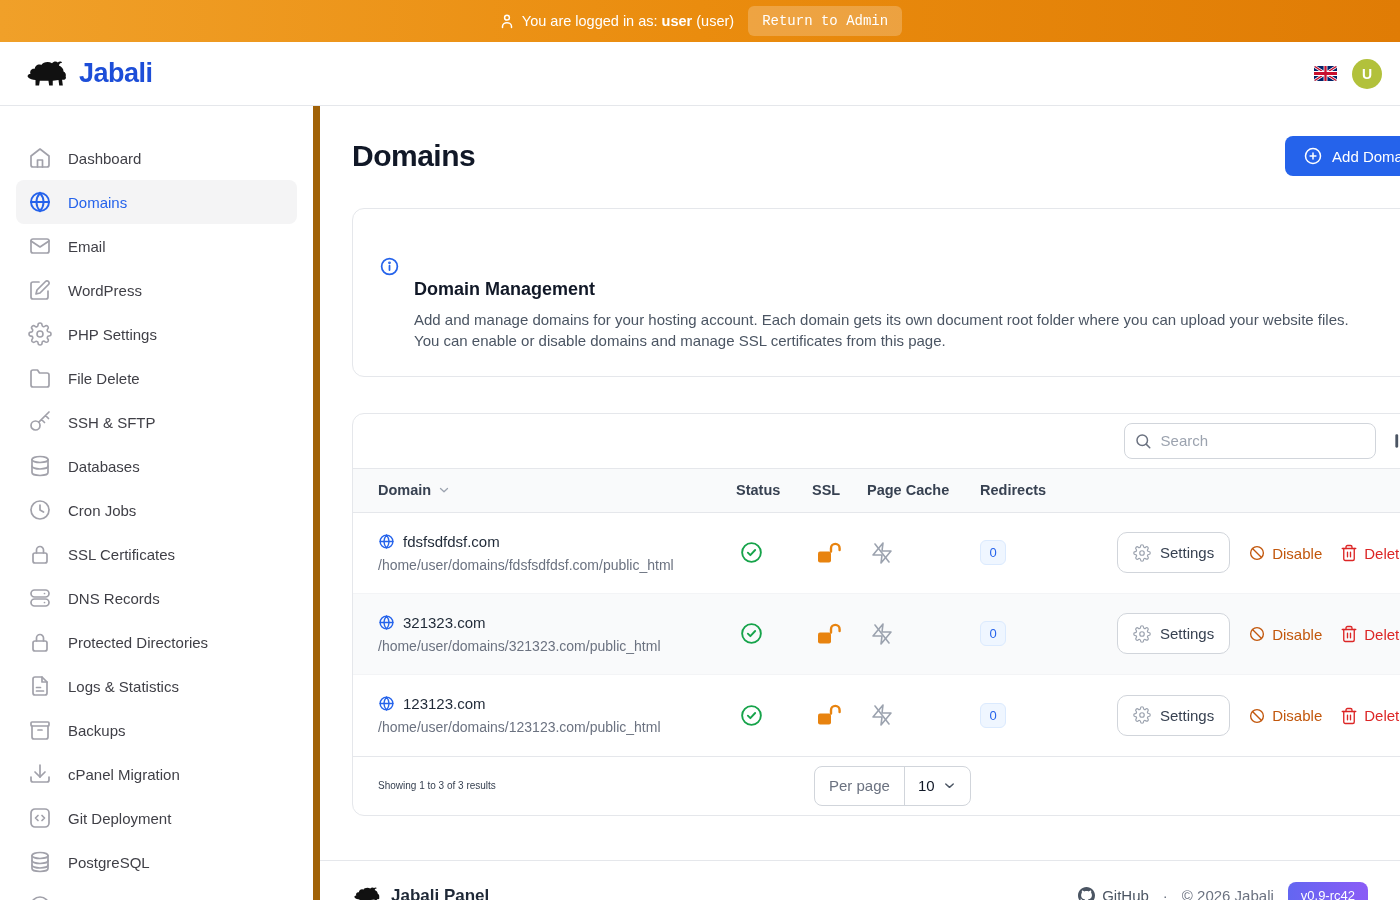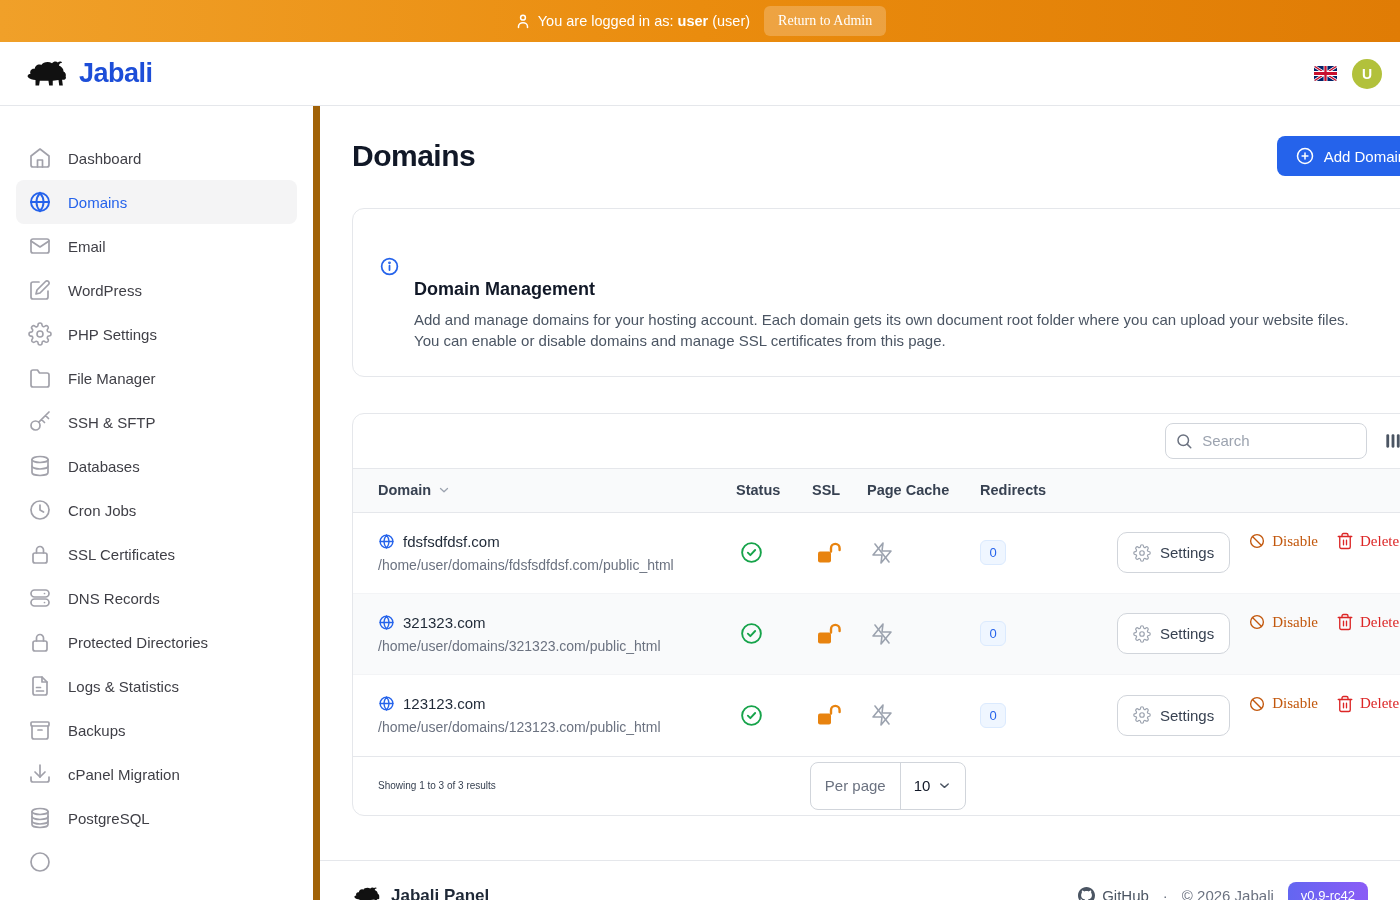--- a/index.html
+++ b/index.html
@@ -5,21 +5,21 @@
   * { margin:0; padding:0; box-sizing:border-box; }
   html,body { width:1400px; height:900px; overflow:hidden; background:#ffffff;
     font-family:"Liberation Sans","DejaVu Sans",sans-serif; color:#1f2937; }
 
   
   .topbar { height:42px; background:linear-gradient(90deg,#f0a029 0%,#ea8c0e 50%,#e07c05 100%);
     display:flex; align-items:center; justify-content:center; gap:14px; color:#fff; font-size:14.5px; }
   .topbar .who { display:flex; align-items:center; gap:6px; }
   .topbar b { font-weight:700; }
   .return-btn { background:rgba(255,255,255,0.22); border:none; color:#fff; font-size:14px;
-    padding:7px 14px; border-radius:6px; cursor:pointer; font-family:Liberation Serif, serif; }
+    padding:7px 14px; border-radius:6px; cursor:pointer; font-family:Liberation Mono, monospace; }
 
   
   .header { height:64px; background:#fff; border-bottom:1px solid #e5e7eb;
     display:flex; align-items:center; justify-content:space-between; padding:0 18px 0 24px; }
   .brand { display:flex; align-items:center; gap:9px; }
   .brand-name { font-size:27px; font-weight:800; color:#1d4ed8; letter-spacing:-0.5px; }
   .header-right { display:flex; align-items:center; gap:15px; }
   .flag { width:23px; height:15px; border-radius:2px; overflow:hidden; display:block; }
   .avatar { width:30px; height:30px; border-radius:50%; background:#b2c13b; color:#fff;
     display:flex; align-items:center; justify-content:center; font-size:14px; font-weight:700; cursor:pointer; }
@@ -44,21 +44,21 @@
     padding:23px 28px 24px 61px; background:#fff; }
   .info-card .icon { position:absolute; left:26px; top:47px; }
   .info-title { font-size:18px; font-weight:700; color:#111827; margin-bottom:9px;margin-top:47px; }
   .info-body { font-size:15px; color:#4b5563; line-height:1.42; max-width:940px; }
 
   
   .table-card { margin-top:36px; border:1px solid #e5e7eb; border-radius:12px; background:#fff; overflow:hidden; }
   .table-toolbar { height:54px; display:flex; align-items:center; justify-content:flex-end; gap:14px; padding:0 18px; }
   .search-wrap { position:relative; }
   .search-wrap svg { position:absolute; left:10px; top:9px; }
-  .search-input { width:202px; height:36px; border:1px solid #d1d5db; border-radius:8px;
+  .search-input { width:252px; height:36px; border:1px solid #d1d5db; border-radius:8px;
     padding:0 10px 0 36px; font-size:15px; font-family:inherit; color:#1f2937; outline:none; }
   .search-input::placeholder { color:#9ca3af; }
   .columns-btn { background:none; border:none; cursor:pointer; padding:2px; display:flex; }
 
   .tgrid { display:grid; grid-template-columns:358px 76px 55px 113px 92px 1fr; align-items:center;
     padding:0 24px 0 25px; }
   .thead { background:#f9fafb; border-top:1px solid #e5e7eb; border-bottom:1px solid #e5e7eb; height:45px;
     font-size:14.5px; font-weight:700; color:#374151; }
   .th { display:flex; align-items:center; gap:6px; }
   .trow { height:81px; border-bottom:1px solid #f3f4f6; }
@@ -66,28 +66,28 @@
   .domain-cell .dn { display:flex; align-items:center; gap:8px; font-size:15px; color:#1f2937; }
   .domain-cell .dn a { color:#1f2937; text-decoration:none; }
   .domain-cell .path { font-size:14px; color:#6b7280; margin-top:7px; }
   .cell-icon { padding-left:3px; display:flex; }
   .badge0 { display:inline-flex; align-items:center; justify-content:center; min-width:26px; height:25px;
     background:#eff6ff; border:1px solid #dbeafe; border-radius:6px; color:#2563eb; font-size:13px; padding:0 7px; }
   .actions { display:flex; align-items:flex-start; justify-content:flex-end; gap:18px;padding-left:45px; }
   .settings-btn { display:flex; align-items:center; gap:9px; background:#fff; border:1px solid #d1d5db;
     border-radius:10px; height:41px; padding:0 15px; font-size:15px; color:#374151; cursor:pointer; font-family:inherit; }
   .link-act { display:flex; align-items:center; gap:6px; background:none; border:none; font-size:15px;
-    cursor:pointer; font-family:Liberation Serif, serif; }
+    cursor:pointer; font-family:Liberation Sans, sans-serif;margin-top:12px; }
   .link-act.warn { color:#c2570c; }
   .link-act.danger { color:#dc2626; }
 
   .pagination { border-top:1px solid #e5e7eb; height:59px; position:relative;
     display:flex; align-items:center; justify-content:center; }
   .pag-summary { position:absolute; left:25px; font-size:10px; color:#374151; }
-  .perpage { display:flex; align-items:stretch; border:1px solid #d1d5db; border-radius:8px; overflow:hidden; height:48px; }
+  .perpage { display:flex; align-items:stretch; border:1px solid #d1d5db; border-radius:8px; overflow:hidden; height:40px; }
   .perpage .lbl { display:flex; align-items:center; padding:0 14px; color:#6b7280; font-size:15px;
     border-right:1px solid #d1d5db; }
   .perpage .val { display:flex; align-items:center; gap:7px; padding:0 13px; font-size:15px; color:#111827; cursor:pointer; }
 
   
   .footer { position:absolute; left:320px; right:0; top:860px; border-top:1px solid #e5e7eb;
     padding:21px 32px 0 32px; display:flex; align-items:center; justify-content:space-between; background:#fff; }
   .foot-brand { display:flex; align-items:center; gap:9px; font-size:17px; font-weight:700; color:#1f2937; }
   .foot-right { display:flex; align-items:center; gap:14px; font-size:15px; color:#6b7280; }
   .gh-link { display:flex; align-items:center; gap:7px; color:#4b5563; text-decoration:none; }
@@ -184,21 +184,21 @@
           </svg>
         </span>
       <span>PHP Settings</span>
     </div>
     <div class="side-item">
       <span style="display:flex">
           <svg width="24" height="24" viewBox="0 0 24 24" fill="none" stroke="#a1a1aa" stroke-width="1.7" stroke-linecap="round" stroke-linejoin="round">
             <path d="M21 19a2 2 0 0 1-2 2H5a2 2 0 0 1-2-2V6a2 2 0 0 1 2-2h4.5l2 3H19a2 2 0 0 1 2 2z"></path>
           </svg>
         </span>
-      <span>File Manager</span>
+      <span>File Delete</span>
     </div>
     <div class="side-item">
       <span style="display:flex">
           <svg width="24" height="24" viewBox="0 0 24 24" fill="none" stroke="#a1a1aa" stroke-width="1.7" stroke-linecap="round" stroke-linejoin="round">
             <circle cx="7.5" cy="15.5" r="4.5"></circle>
             <path d="M10.8 12.2 21 2m-3.5 3.5 3 3M13.5 9.5l3 3"></path>
           </svg>
         </span>
       <span>SSH &amp; SFTP</span>
     </div>
@@ -271,20 +271,29 @@
     </div>
     <div class="side-item">
       <span style="display:flex">
           <svg width="24" height="24" viewBox="0 0 24 24" fill="none" stroke="#a1a1aa" stroke-width="1.7" stroke-linecap="round" stroke-linejoin="round">
             <path d="M21 15v3a2 2 0 0 1-2 2H5a2 2 0 0 1-2-2v-3"></path>
             <path d="M7 10l5 5 5-5"></path>
             <path d="M12 15V3"></path>
           </svg>
         </span>
       <span>cPanel Migration</span>
+    </div>
+    <div class="side-item">
+      <span style="display:flex">
+          <svg width="24" height="24" viewBox="0 0 24 24" fill="none" stroke="#a1a1aa" stroke-width="1.7" stroke-linecap="round" stroke-linejoin="round">
+            <rect x="3" y="3" width="18" height="18" rx="4"></rect>
+            <path d="M10 9.5 7.5 12l2.5 2.5M14 9.5l2.5 2.5L14 14.5"></path>
+          </svg>
+        </span>
+      <span>Git Deployment</span>
     </div>
     <div class="side-item">
       <span style="display:flex">
           <svg width="24" height="24" viewBox="0 0 24 24" fill="none" stroke="#a1a1aa" stroke-width="1.7" stroke-linecap="round">
             <ellipse cx="12" cy="5.5" rx="8" ry="3"></ellipse>
             <path d="M20 10.5c0 1.66-3.58 3-8 3s-8-1.34-8-3"></path>
             <path d="M20 15c0 1.66-3.58 3-8 3s-8-1.34-8-3"></path>
             <path d="M4 5.5v13c0 1.66 3.58 3 8 3s8-1.34 8-3v-13"></path>
           </svg>
         </span>

